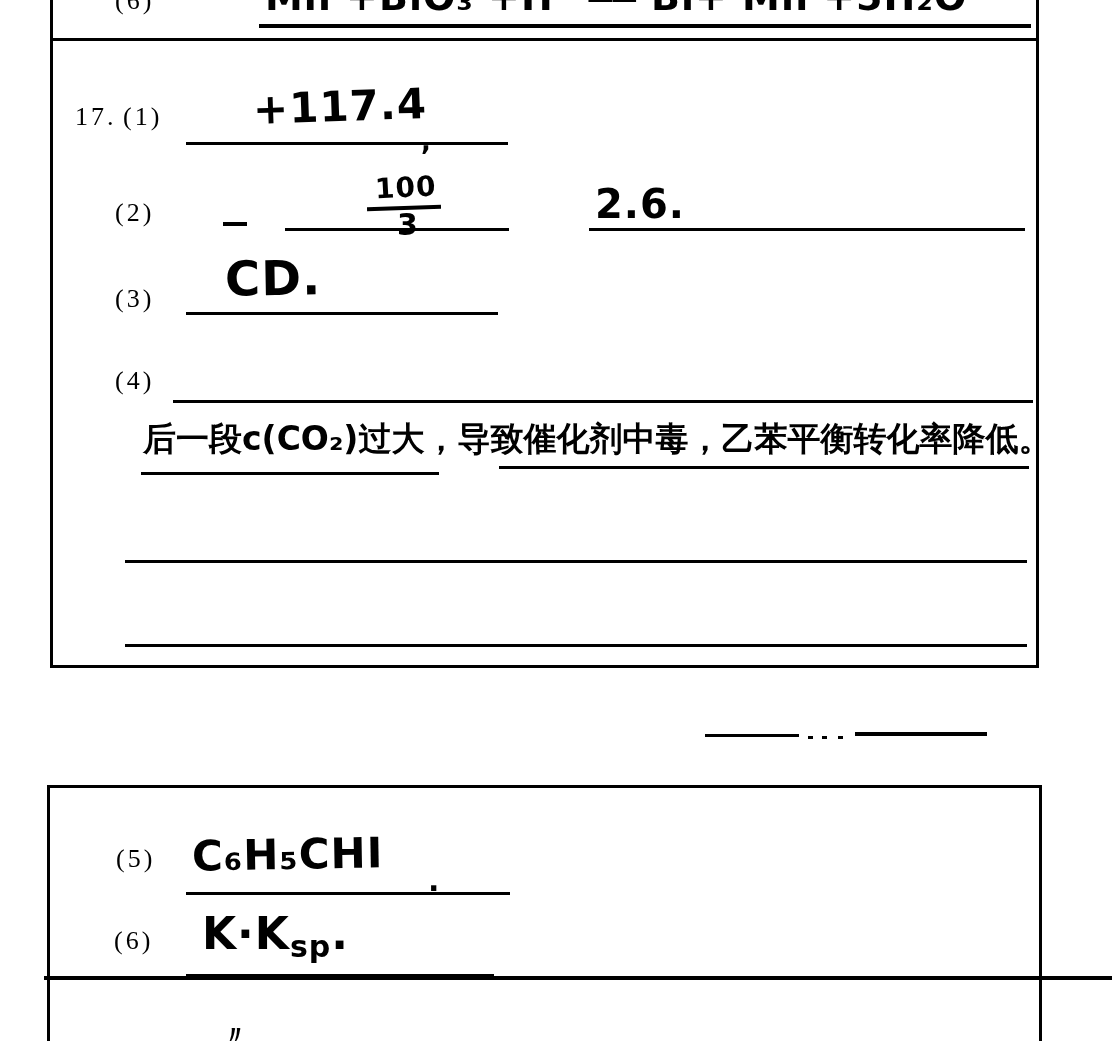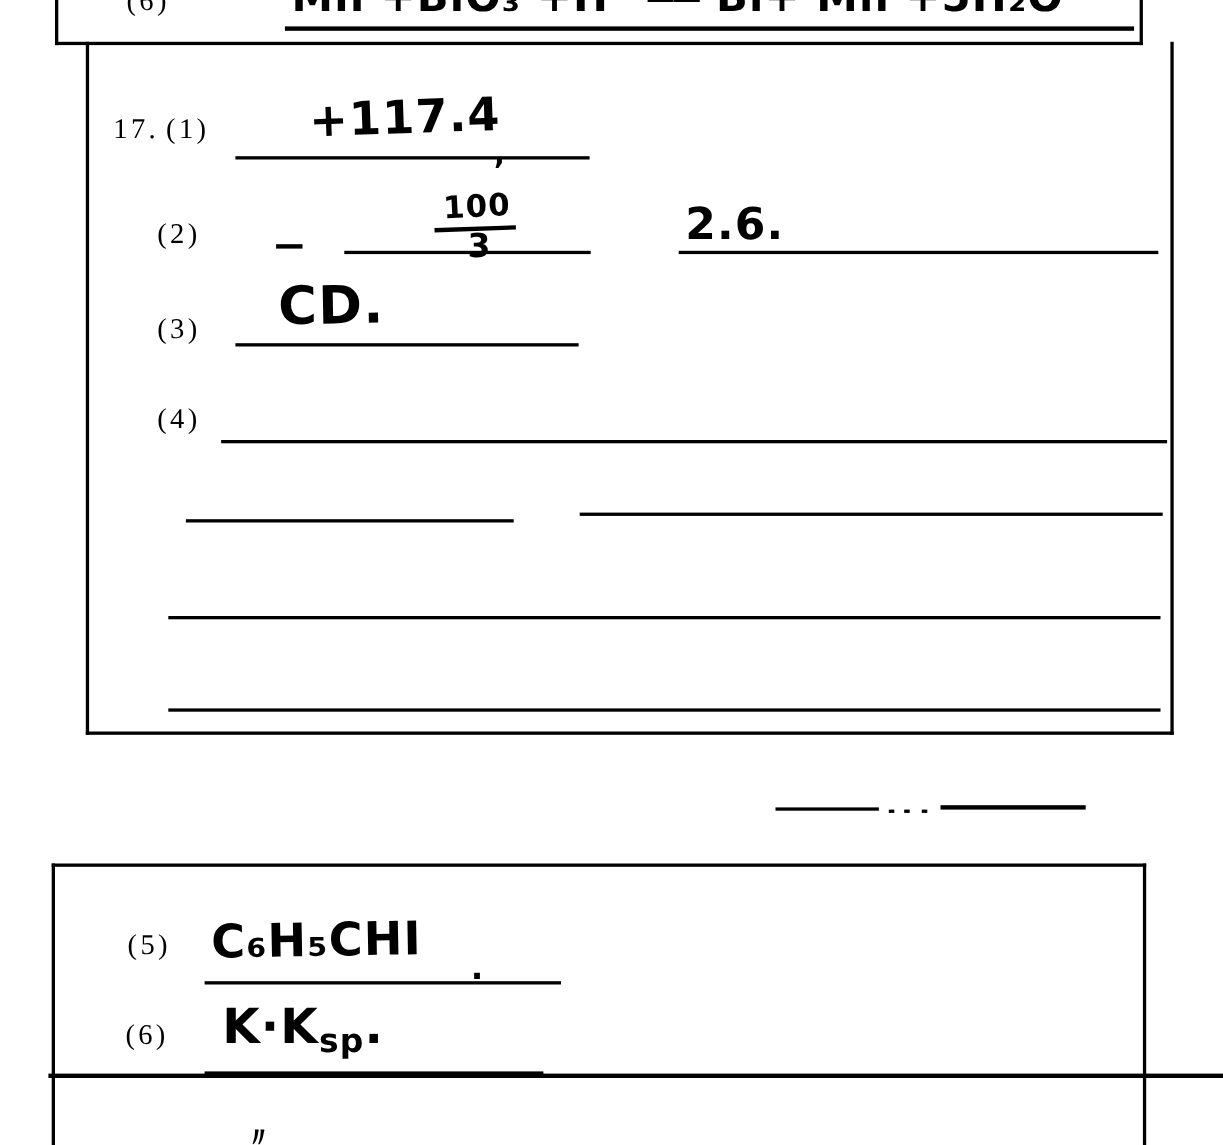--- a/index.html
+++ b/index.html
@@ -32,21 +32,21 @@
 </style>
 </head>
 <body>
 
 <div class="box noTop" style="left:50px;top:0;width:983px;height:38px;overflow:hidden;">
   <span class="plabel" style="left:62px;top:-14px;">(6)</span>
   <span class="hw" style="left:212px;top:-22px;font-size:38px;">Mn +BiO₃ +H⁺ ══ Bi+ Mn +5H₂O</span>
   <div class="ul" style="left:206px;top:24px;width:772px;height:4px;"></div>
 </div>
 
-<div class="box noTop" style="left:50px;top:38px;width:983px;height:627px;margin-left:28px;">
+<div class="box noTop" style="left:50px;top:38px;width:983px;height:627px;">
 
   <span class="plabel" style="left:22px;top:64px;">17.</span>
 
   <span class="plabel" style="left:70px;top:64px;">(1)</span>
   <span class="hw" style="left:200px;top:48px;font-size:42px;transform:rotate(-2deg);">+117.4</span>
   <span class="hw" style="left:368px;top:90px;font-size:26px;">,</span>
   <div class="ul" style="left:133px;top:104px;width:322px;"></div>
 
   <span class="plabel" style="left:62px;top:160px;">(2)</span>
   <div class="ul" style="left:170px;top:184px;width:24px;height:4px;"></div>
@@ -56,20 +56,21 @@
   <span class="hw" style="left:344px;top:172px;font-size:30px;">3</span>
   <span class="hw" style="left:542px;top:146px;font-size:40px;">2.6.</span>
   <div class="ul" style="left:536px;top:190px;width:436px;"></div>
 
   <span class="plabel" style="left:62px;top:246px;">(3)</span>
   <span class="hw" style="left:172px;top:216px;font-size:48px;transform:rotate(-1deg);">CD.</span>
   <div class="ul" style="left:133px;top:274px;width:312px;"></div>
 
   <span class="plabel" style="left:62px;top:328px;">(4)</span>
   <div class="ul" style="left:120px;top:362px;width:860px;"></div>
+  <span class="hw" style="left:90px;top:384px;font-size:33px;letter-spacing:0;">后一段c(CO₂)过大，导致催化剂中毒，乙苯平衡转化率降低。</span>
   <div class="ul" style="left:88px;top:434px;width:298px;"></div>
   <div class="ul" style="left:446px;top:428px;width:530px;"></div>
 
   <div class="ul" style="left:72px;top:522px;width:902px;"></div>
   <div class="ul" style="left:72px;top:606px;width:902px;"></div>
 </div>
 
 <div class="ul" style="left:705px;top:734px;width:94px;height:3px;"></div>
 <div class="dot" style="left:808px;top:736px;"></div>
 <div class="dot" style="left:822px;top:736px;"></div>

